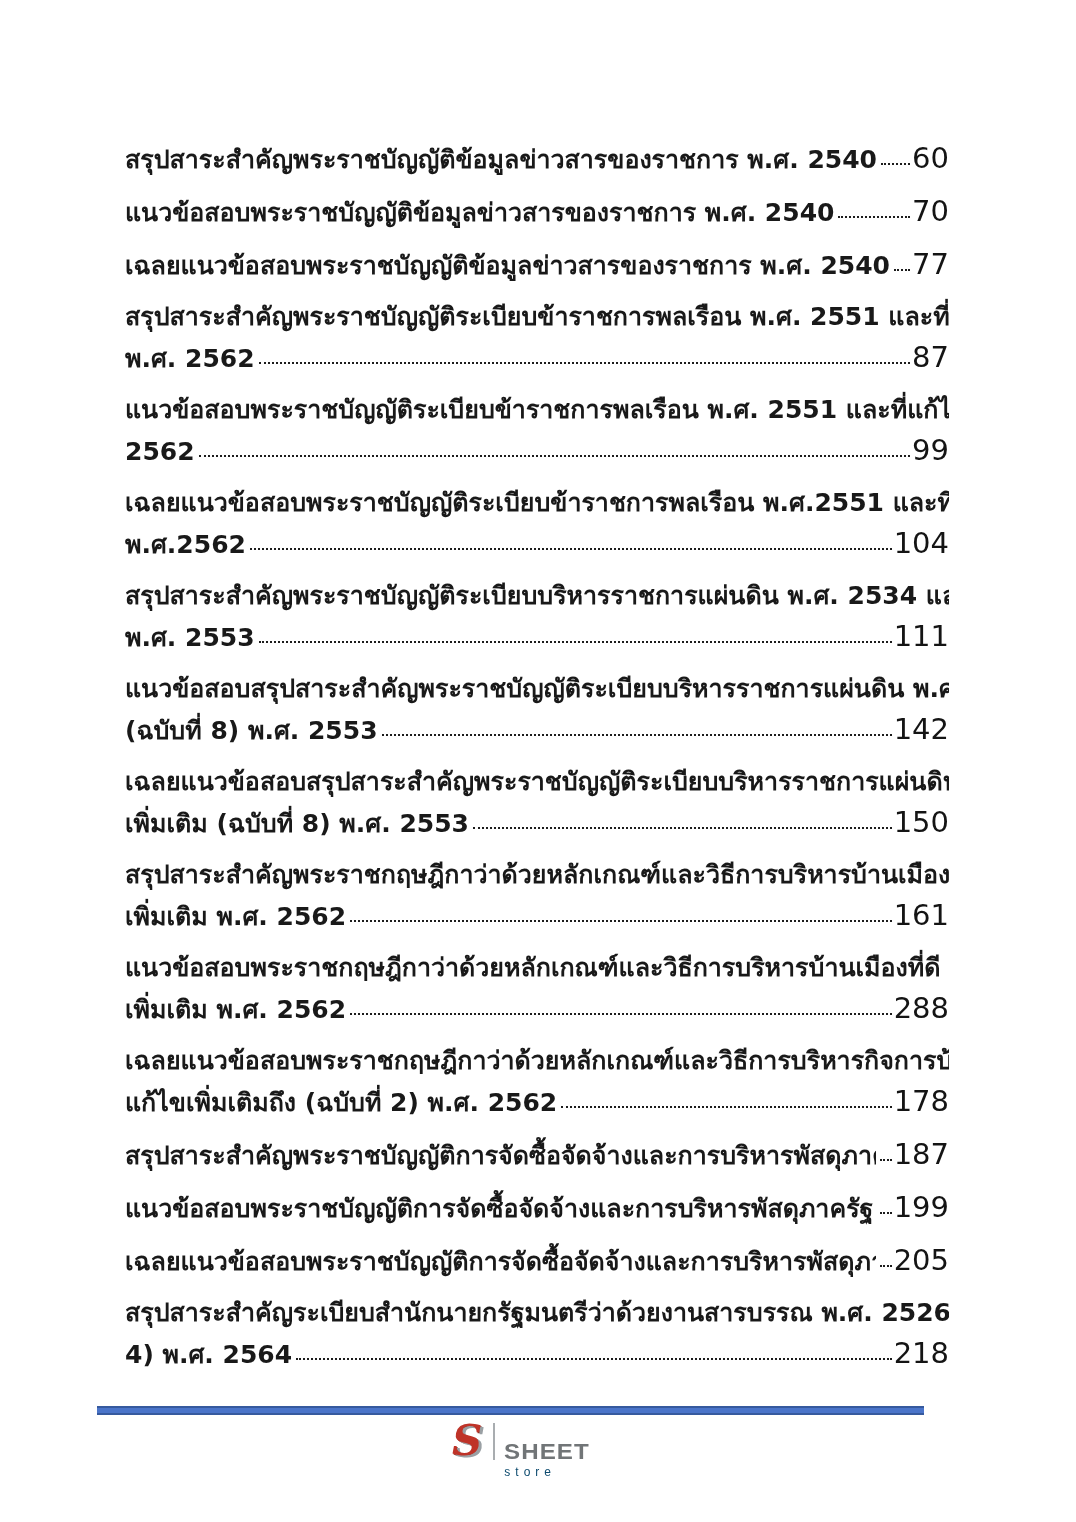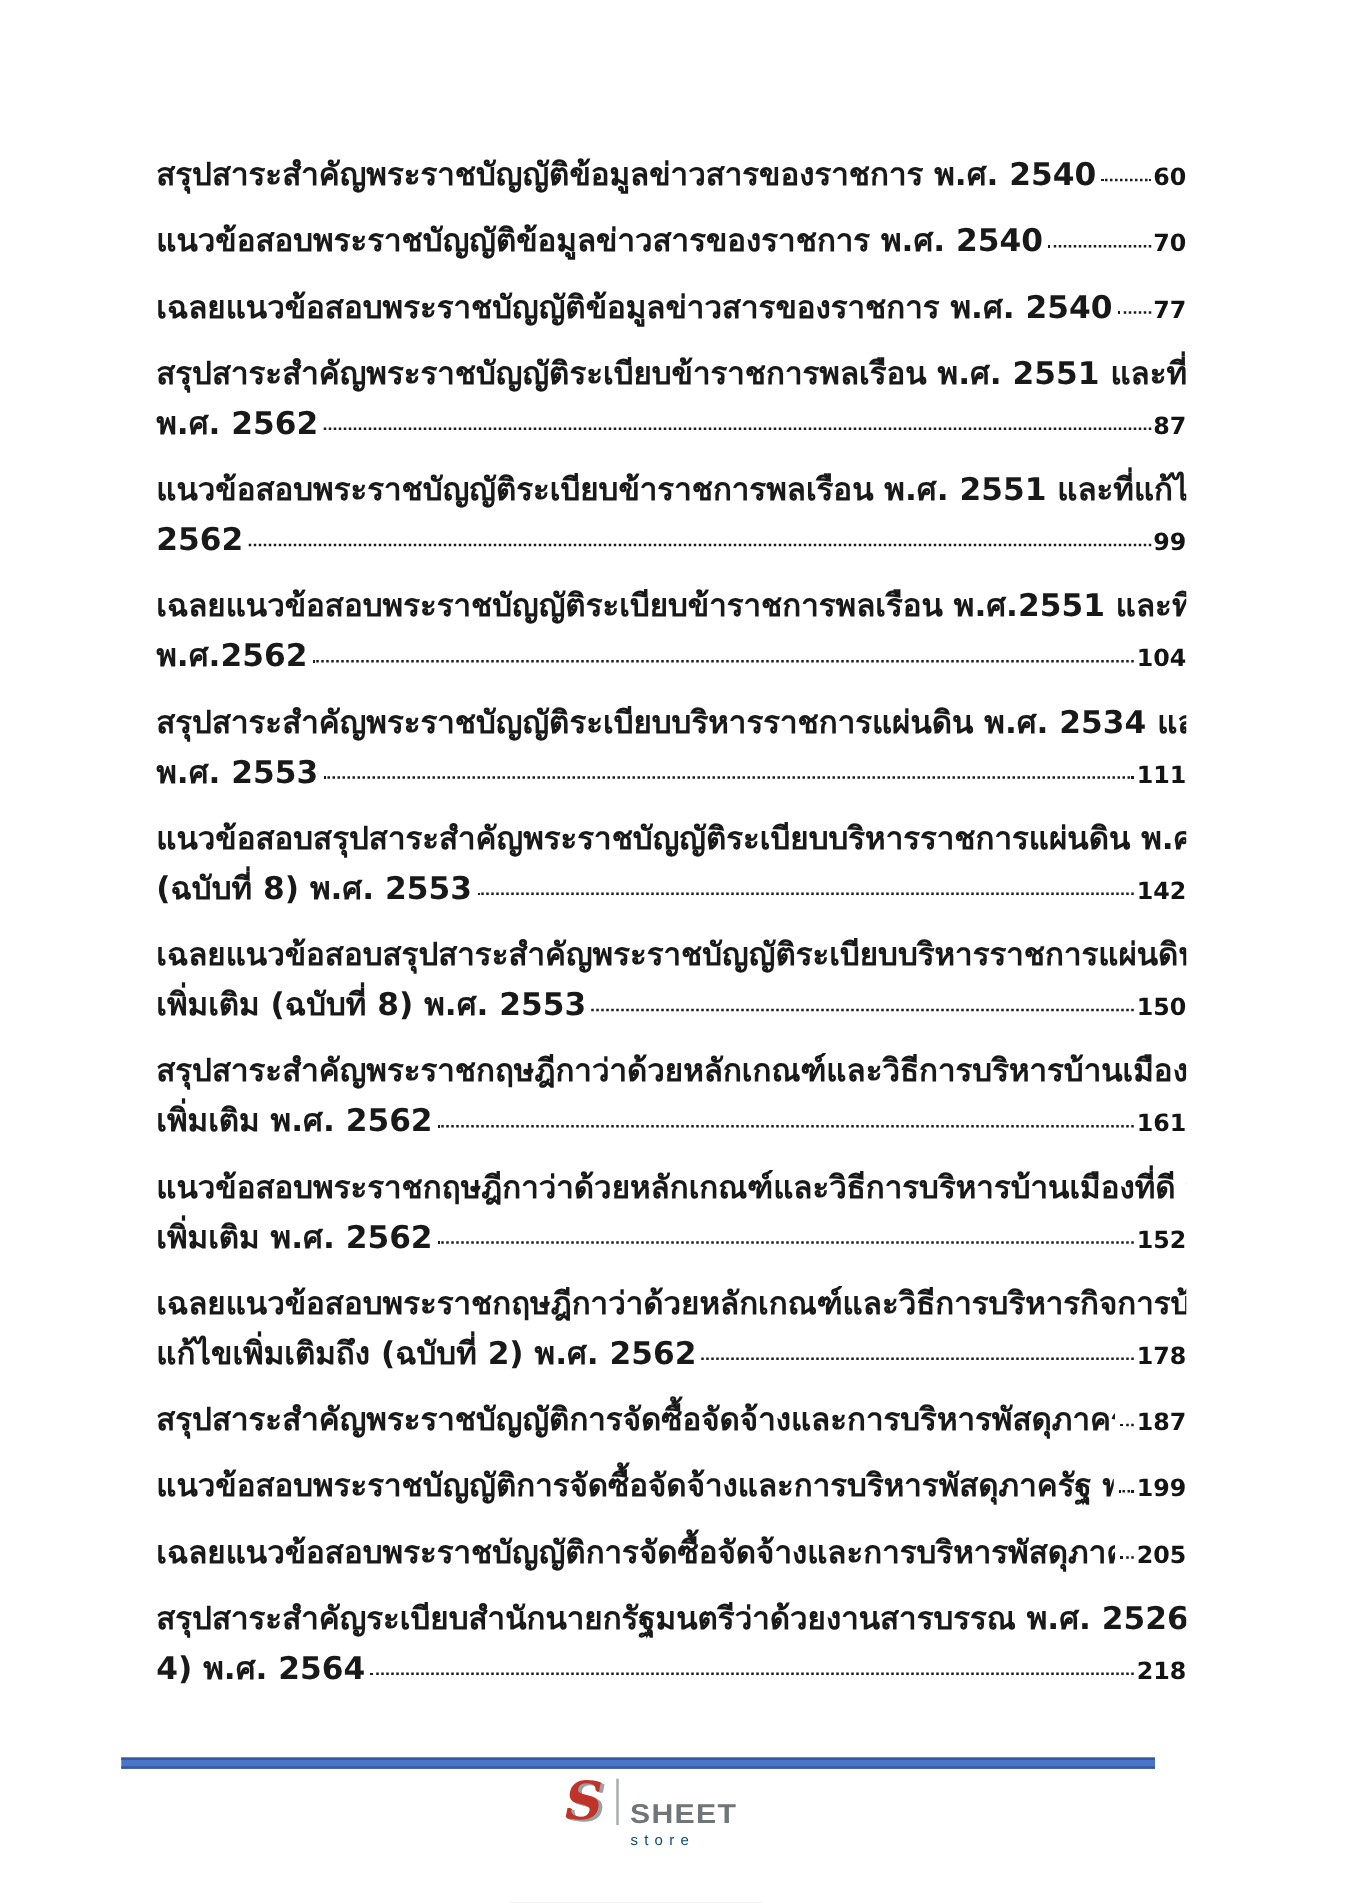--- a/index.html
+++ b/index.html
@@ -6,21 +6,21 @@
   .page{
     position:relative;
     width:1076px;height:1522px;
     margin:0 auto;
     background:#ffffff;
     font-family:"DejaVu Sans", sans-serif;
     overflow:hidden;
   }
   .toc{
     position:absolute;
-    left:125px;top:120px;
+    left:125px;top:138px;
     width:824px;
   }
   .toc-entry{margin-bottom:11px;}
   .toc-line{
     display:flex;
     align-items:baseline;
     min-height:40px;
     line-height:40px;
     font-size:25px;
     font-weight:700;
@@ -35,22 +35,22 @@
   .dots{
     flex:1 1 14px;
     height:1em;
     border-bottom:2.6px dotted #1c1c1c;
     transform:translateY(-3px);
     margin:0 2px 0 4px;
     min-width:10px;
   }
   .pagenum{
     flex:0 0 auto;
-    font-weight:700;
-    font-size:19px;
+    font-weight:400;
+    font-size:29px;
     color:#141414;
   }
   .footer-bar{
     position:absolute;
     left:97px;top:1406px;
     width:827px;height:9px;
     background:#4a74c9;
     border-top:2px solid #365a9e;
     border-bottom:2px solid #365a9e;
     box-sizing:border-box;
@@ -193,21 +193,21 @@
           <span class="pagenum">161</span>
         </div>
       </div>
       <div class="toc-entry">
         <div class="toc-line">
           <span class="t">แนวข้อสอบพระราชกฤษฎีกาว่าด้วยหลักเกณฑ์และวิธีการบริหารบ้านเมืองที่ดี พ.ศ. 2546 และที่แก้ไข</span>
         </div>
         <div class="toc-line">
           <span class="t">เพิ่มเติม พ.ศ. 2562</span>
           <span class="dots"></span>
-          <span class="pagenum">152</span>
+          <span class="pagenum">288</span>
         </div>
       </div>
       <div class="toc-entry">
         <div class="toc-line">
           <span class="t">เฉลยแนวข้อสอบพระราชกฤษฎีกาว่าด้วยหลักเกณฑ์และวิธีการบริหารกิจการบ้านเมืองที่ดี พ.ศ. 2546 และที่</span>
         </div>
         <div class="toc-line">
           <span class="t">แก้ไขเพิ่มเติมถึง (ฉบับที่ 2) พ.ศ. 2562</span>
           <span class="dots"></span>
           <span class="pagenum">178</span>

